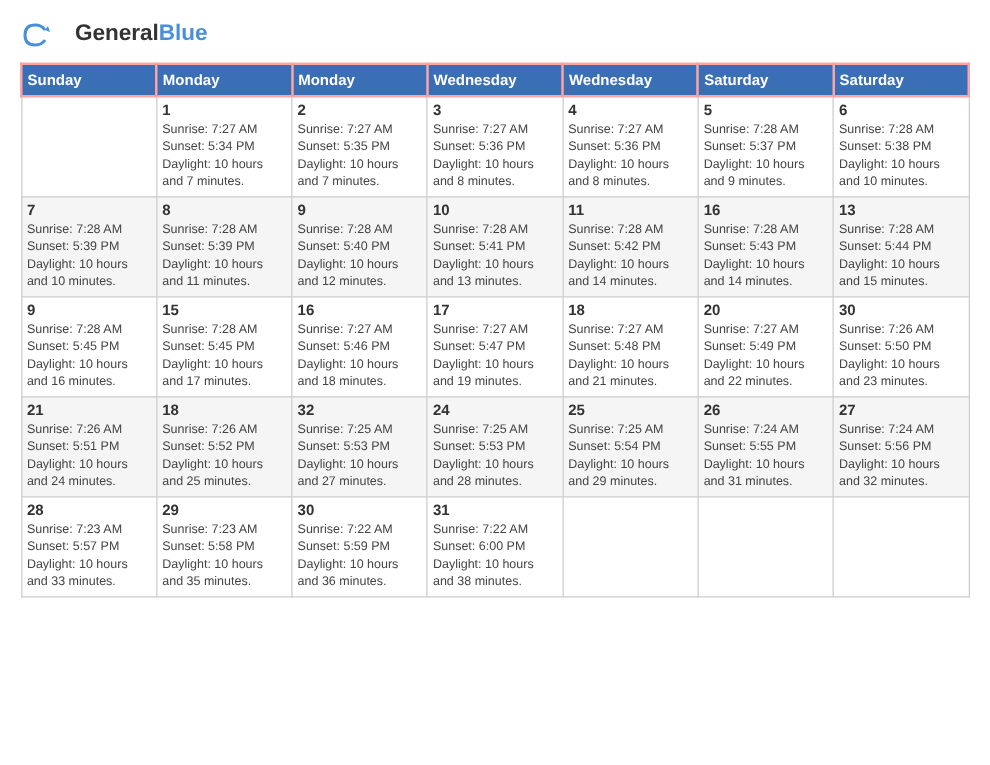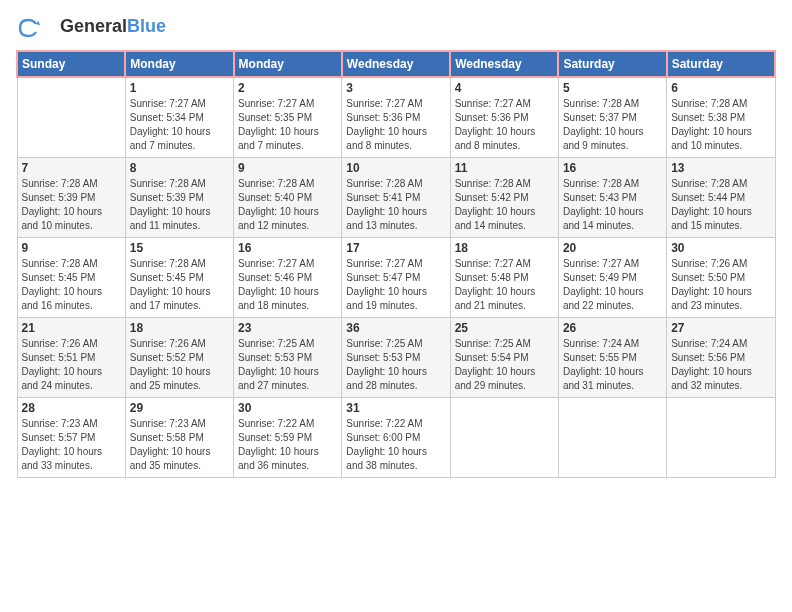--- a/index.html
+++ b/index.html
@@ -214,25 +214,25 @@
         <tr>
           <td>
             <span class="day-number">21</span>
             <div class="day-info">Sunrise: 7:26 AM<br>Sunset: 5:51 PM<br>Daylight: 10 hours and 24 minutes.</div>
           </td>
           <td>
             <span class="day-number">18</span>
             <div class="day-info">Sunrise: 7:26 AM<br>Sunset: 5:52 PM<br>Daylight: 10 hours and 25 minutes.</div>
           </td>
           <td>
-            <span class="day-number">23</span>
+            <span class="day-number">32</span>
             <div class="day-info">Sunrise: 7:25 AM<br>Sunset: 5:53 PM<br>Daylight: 10 hours and 27 minutes.</div>
           </td>
           <td>
-            <span class="day-number">36</span>
+            <span class="day-number">24</span>
             <div class="day-info">Sunrise: 7:25 AM<br>Sunset: 5:53 PM<br>Daylight: 10 hours and 28 minutes.</div>
           </td>
           <td>
             <span class="day-number">25</span>
             <div class="day-info">Sunrise: 7:25 AM<br>Sunset: 5:54 PM<br>Daylight: 10 hours and 29 minutes.</div>
           </td>
           <td>
             <span class="day-number">26</span>
             <div class="day-info">Sunrise: 7:24 AM<br>Sunset: 5:55 PM<br>Daylight: 10 hours and 31 minutes.</div>
           </td>

